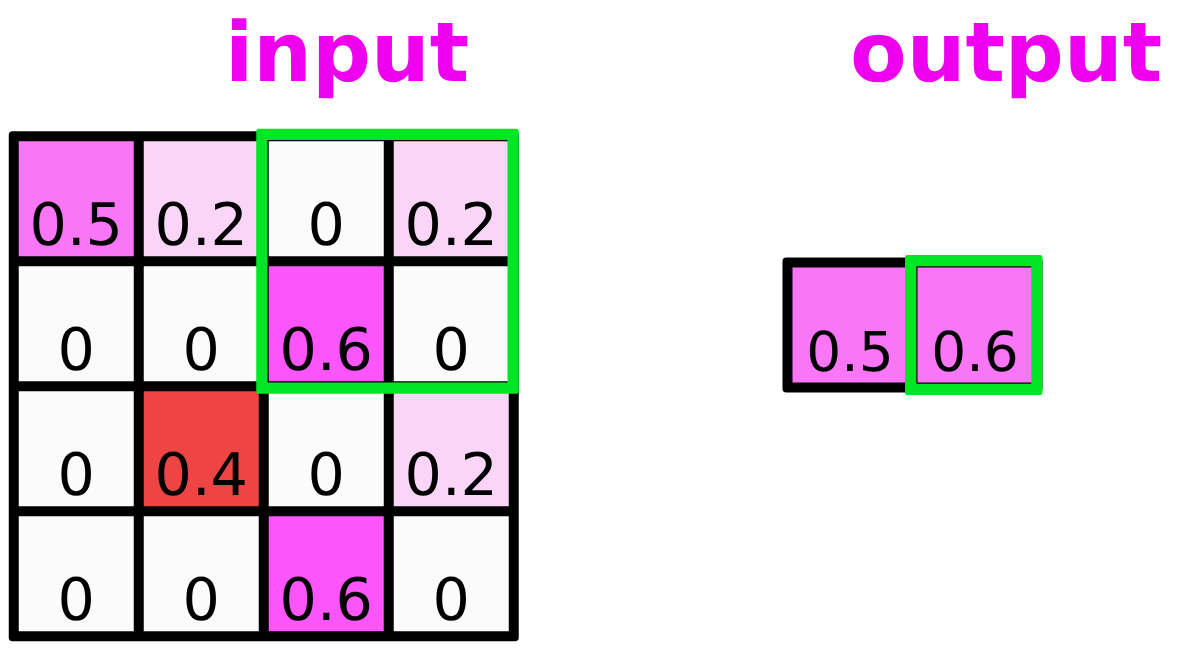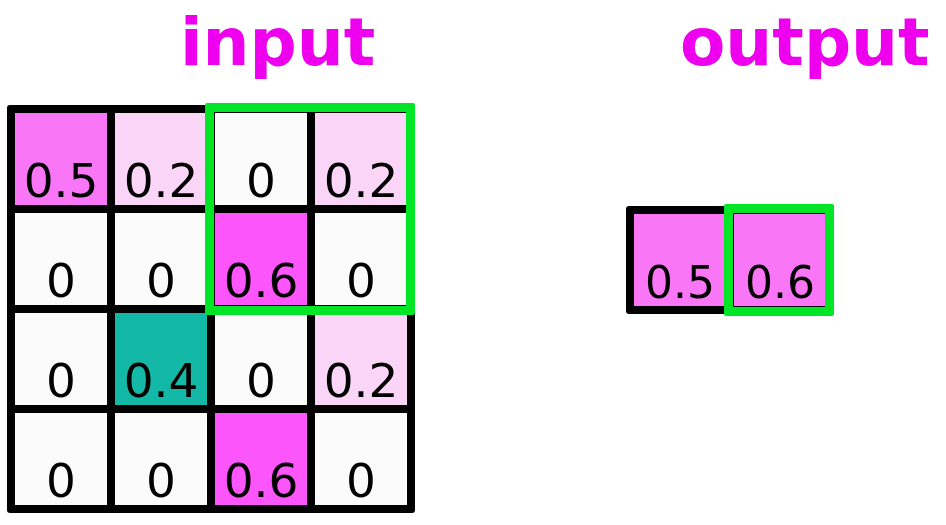--- a/index.html
+++ b/index.html
@@ -132,21 +132,21 @@
       </div>
       <div class="cell" style="left: 208px; top: 108px; width: 92px; height: 92px; background: rgb(251, 85, 251);">
         <span class="cellval">0.6</span>
       </div>
       <div class="cell" style="left: 308px; top: 108px; width: 92px; height: 92px; background: rgb(252, 251, 252);">
         <span class="cellval">0</span>
       </div>
       <div class="cell" style="left: 8px; top: 208px; width: 92px; height: 92px; background: rgb(252, 251, 252);">
         <span class="cellval">0</span>
       </div>
-      <div class="cell" style="left: 108px; top: 208px; width: 92px; height: 92px; background: #14b8a6;">
+      <div class="cell" style="left: 108px; top: 208px; width: 92px; height: 92px; background: #ef4444;">
         <span class="cellval">0.4</span>
       </div>
       <div class="cell" style="left: 208px; top: 208px; width: 92px; height: 92px; background: rgb(252, 251, 252);">
         <span class="cellval">0</span>
       </div>
       <div class="cell" style="left: 308px; top: 208px; width: 92px; height: 92px; background: rgb(250, 213, 247);">
         <span class="cellval">0.2</span>
       </div>
       <div class="cell" style="left: 8px; top: 308px; width: 92px; height: 92px; background: rgb(252, 251, 252);">
         <span class="cellval">0</span>

